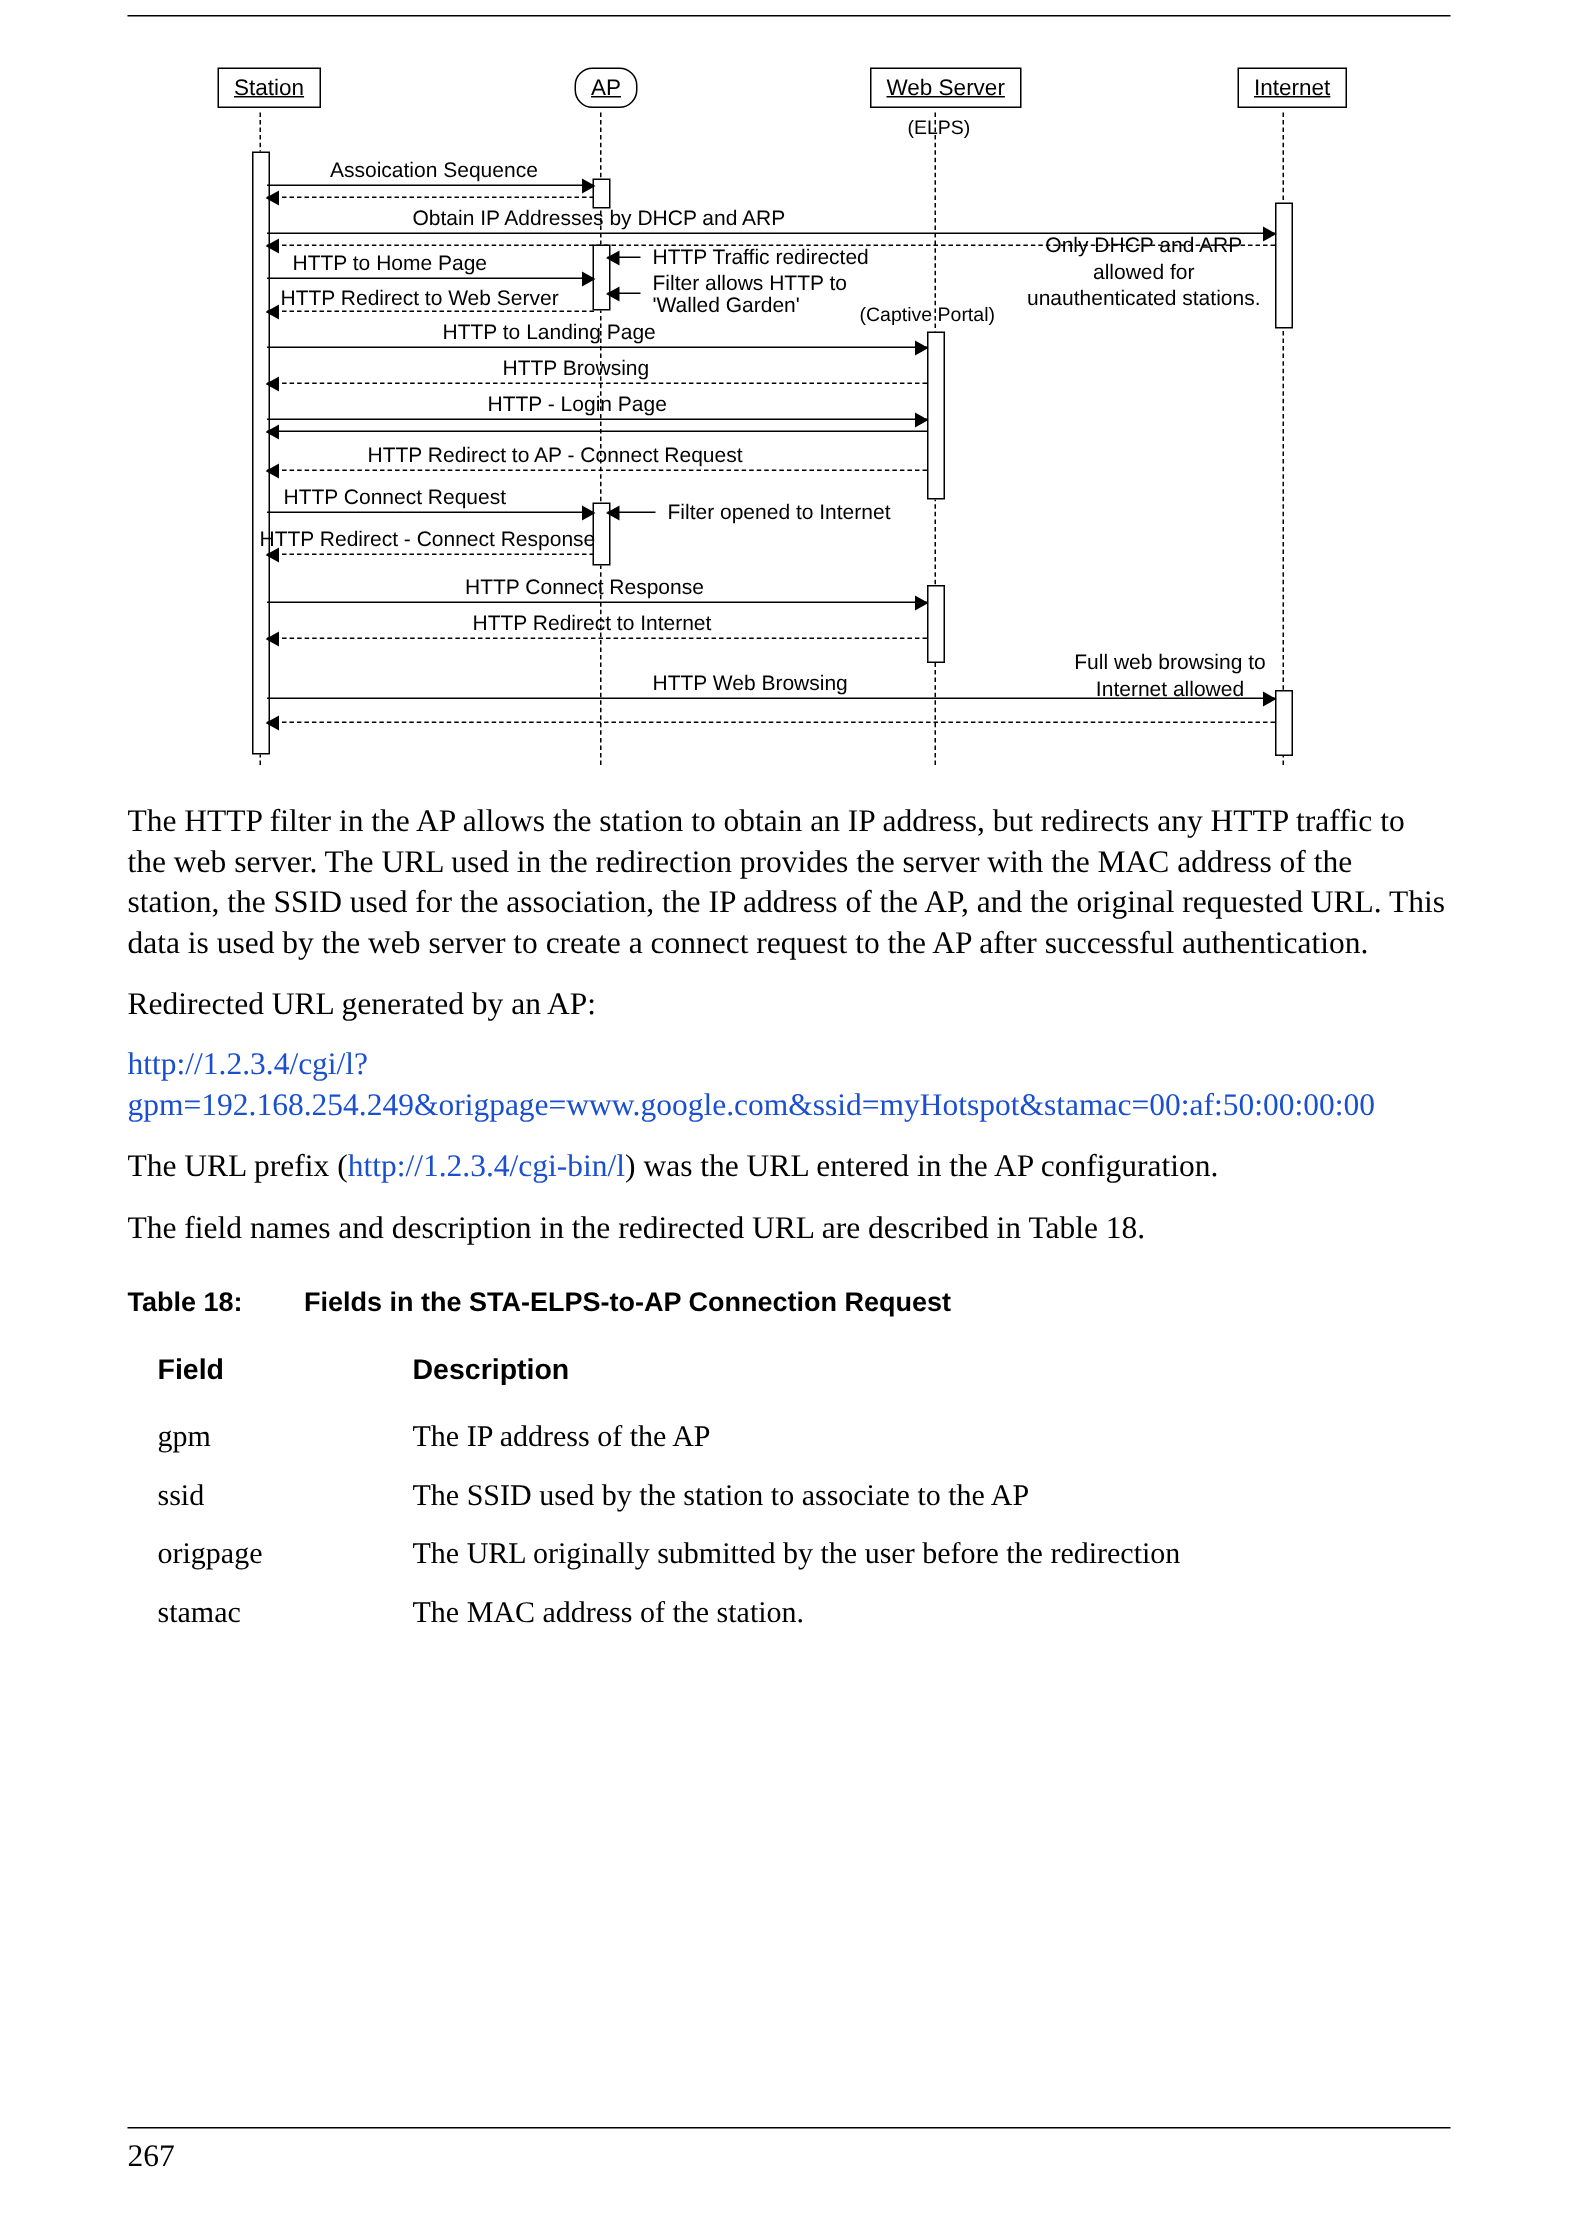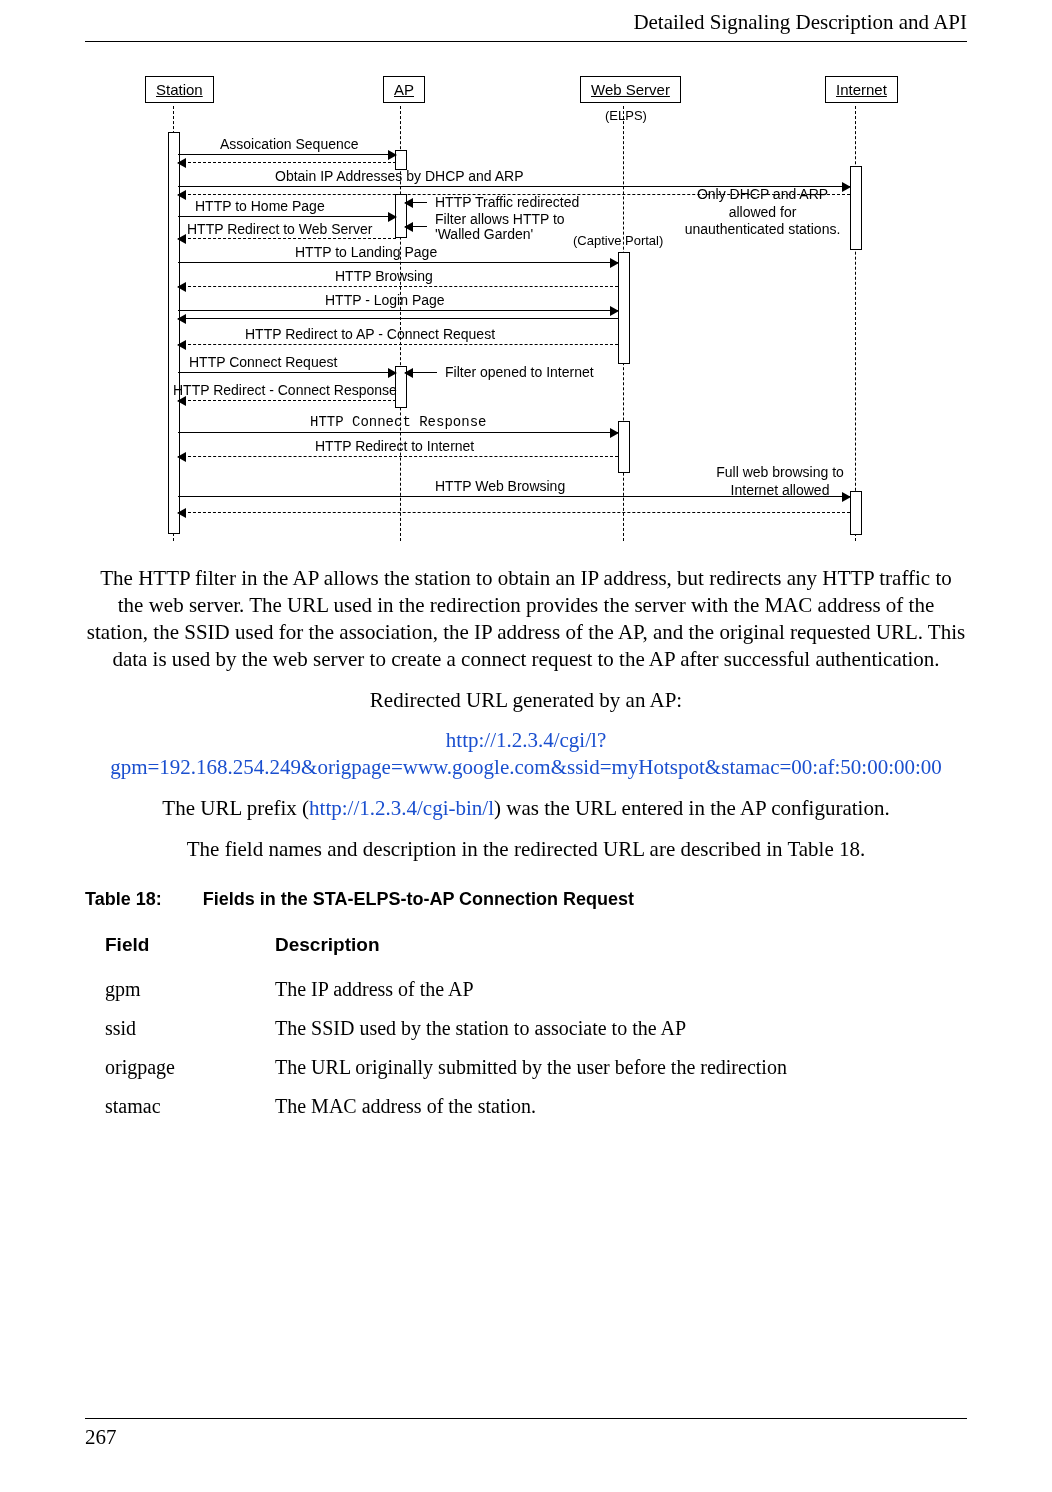--- a/index.html
+++ b/index.html
@@ -95,21 +95,21 @@
     line-height: 1.25;
   }
   .overlay-label {
     position: absolute;
     font-size: 13px;
   }
   .body-p {
     font-size: 21px;
     line-height: 1.28;
     margin: 0 0 14px 0;
-    text-align: center;
+    text-align: left;
   }
   .link { color: #1a4fcf; }
   .table-caption {
     font-family: Arial, Helvetica, sans-serif;
     font-weight: bold;
     font-size: 18px;
     margin: 26px 0 18px 0;
   }
   .table-caption .tbl-num { margin-right: 36px; }
   .field-table {
@@ -145,30 +145,27 @@
     display: flex;
     justify-content: space-between;
     font-size: 21px;
   }
 </style>
 </head>
 <body>
 
 <div class="page">
 
-  <div class="header-area">
-    <span>Detailed Signaling Description and API</span>
-  </div>
   <hr class="header-rule">
 
 
   <div class="diagram-wrap">
 
     <div class="actor-box" style="left:20px; top:0;">Station</div>
-    <div class="actor-box" style="left:258px; top:0;">AP</div>
+    <div class="actor-box" style="left:258px; top:0;border-radius:12px;">AP</div>
     <div class="actor-box" style="left:455px; top:0;">Web Server</div>
     <div class="actor-box" style="left:700px; top:0;">Internet</div>
 
     <div class="overlay-label" style="left:480px; top:32px;">(ELPS)</div>
 
     <div class="lifeline" style="left:48px;"></div>
     <div class="lifeline" style="left:275px;"></div>
     <div class="lifeline" style="left:498px;"></div>
     <div class="lifeline" style="left:730px;"></div>
 
@@ -218,21 +215,21 @@
 
     <div class="msg" style="left:64px; top:278px;">HTTP Connect Request</div>
     <div class="arrow-solid arr-r" style="left:53px; top:296px; width:218px;"></div>
 
     <div class="msg" style="left:320px; top:288px;">Filter opened to Internet</div>
     <div class="arrow-solid arr-l" style="left:280px; top:296px; width:32px;"></div>
 
     <div class="msg" style="left:48px; top:306px;">HTTP Redirect - Connect Response</div>
     <div class="arrow-dash arr-l" style="left:53px; top:324px; width:218px;"></div>
 
-    <div class="msg" style="left:185px; top:338px;font-family:Liberation Mono, monospace;">HTTP Connect Response</div>
+    <div class="msg" style="left:185px; top:338px;">HTTP Connect Response</div>
     <div class="arrow-solid arr-r" style="left:53px; top:356px; width:440px;"></div>
 
     <div class="msg" style="left:190px; top:362px;">HTTP Redirect to Internet</div>
     <div class="arrow-dash arr-l" style="left:53px; top:380px; width:440px;"></div>
 
     <div class="msg" style="left:310px; top:402px;">HTTP Web Browsing</div>
     <div class="arrow-solid arr-r" style="left:53px; top:420px; width:672px;"></div>
     <div class="arrow-dash arr-l" style="left:53px; top:436px; width:672px;"></div>
 
     <div class="note" style="left:555px; top:110px; width:165px;">Only DHCP and ARP allowed for unauthenticated stations.</div>

